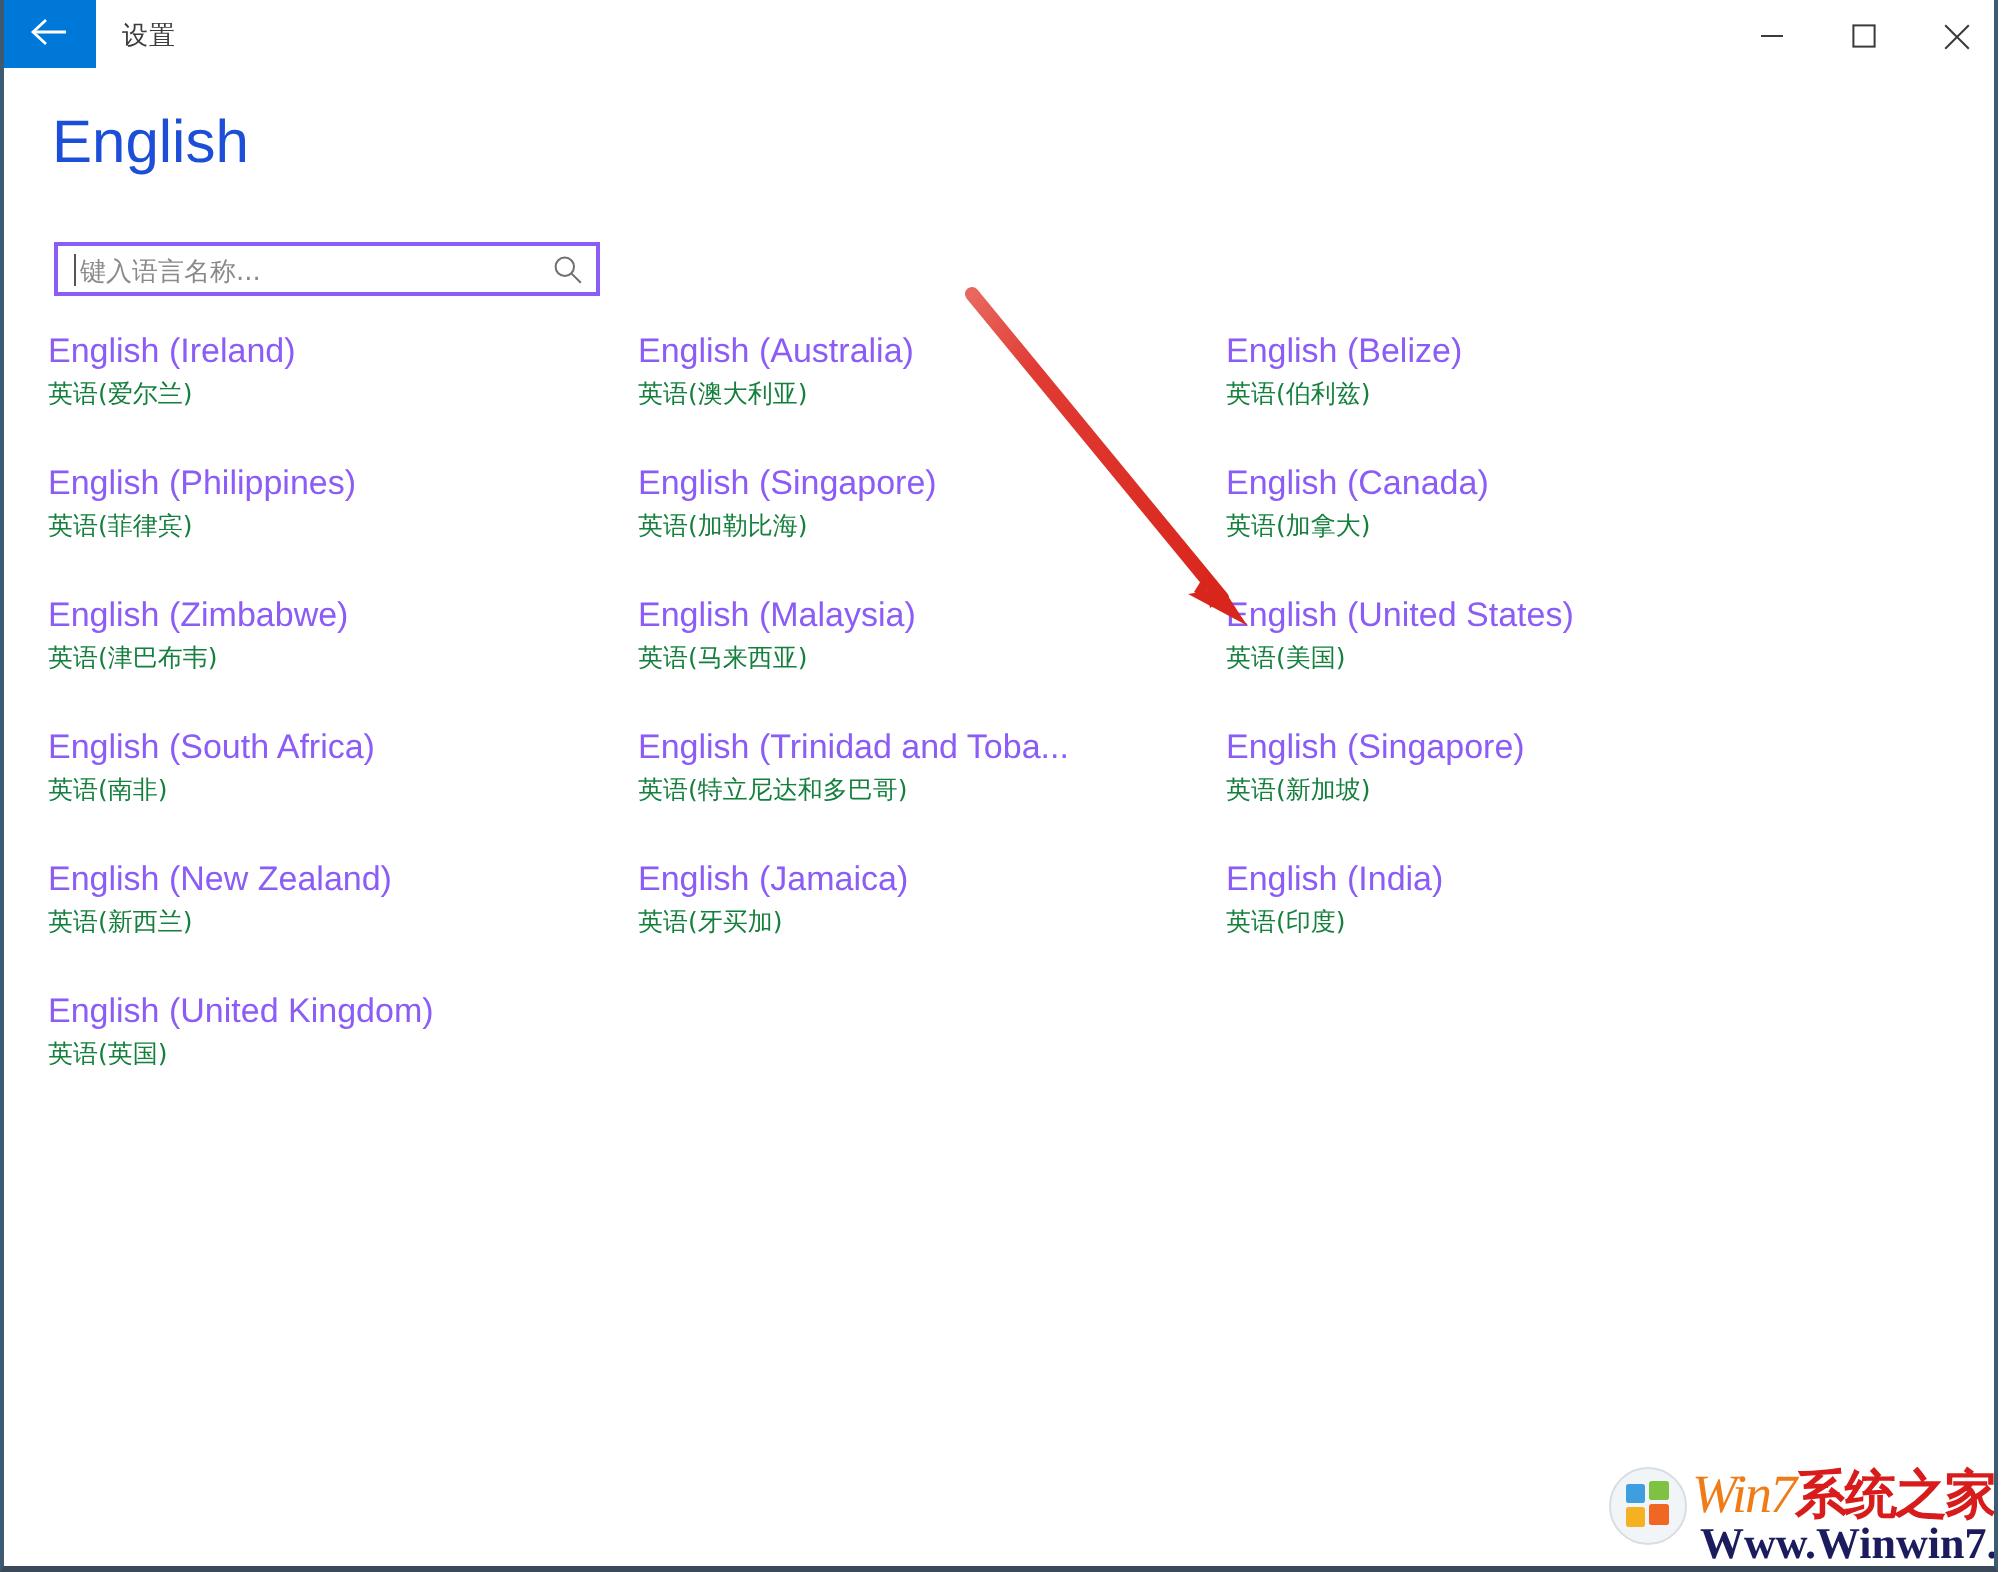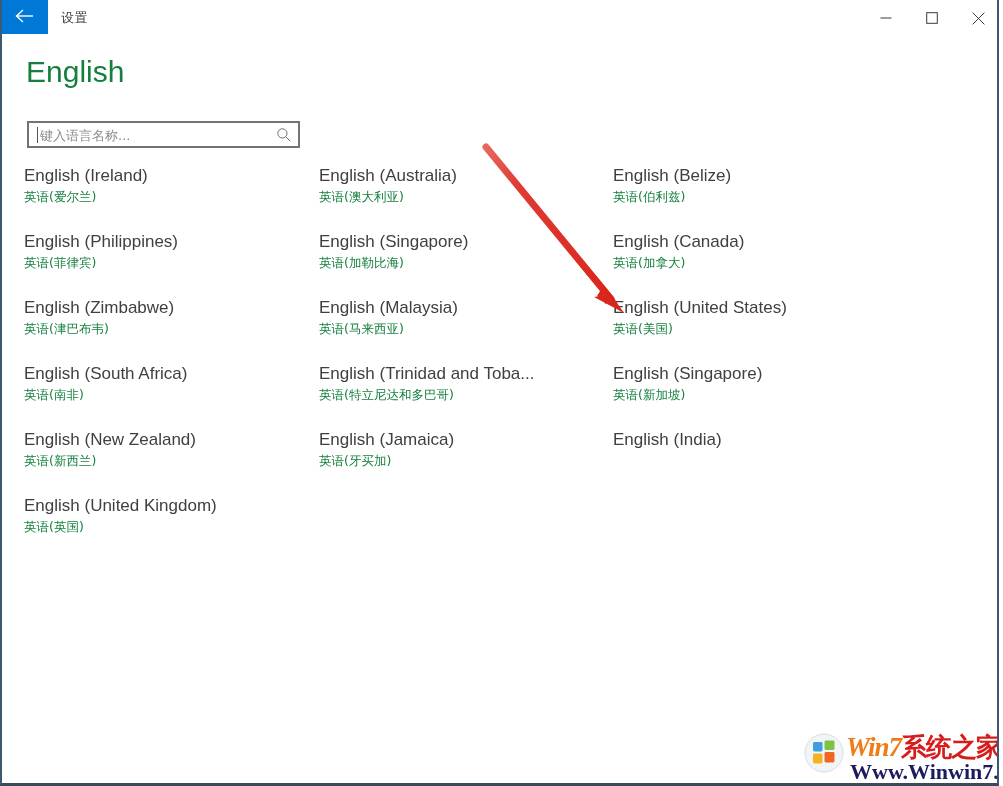--- a/index.html
+++ b/index.html
@@ -71,34 +71,34 @@
   #btn-max { right: 46px; }
   #btn-close { right: 0px; }
 
   
   #page-title {
     position: absolute;
     left: 24px;
     top: 55px;
     font-size: 30px;
     font-weight: 300;
-    color: #15803d;
+    color: #1d4ed8;
     letter-spacing: 0px;
     font-family: "Liberation Sans", "DejaVu Sans", sans-serif;
   }
 
   
   #search-box {
     position: absolute;
     left: 25px;
     top: 121px;
     width: 273px;
     height: 27px;
     box-sizing: border-box;
-    border: 2px solid #737373;
+    border: 2px solid #8b5cf6;
     background: #ffffff;
   }
   #search-caret {
     position: absolute;
     left: 8px;
     top: 4px;
     width: 1px;
     height: 16px;
     background: #555;
   }
@@ -136,21 +136,21 @@
   #col-1 { left: 317px; }
   #col-2 { left: 611px; }
 
   .lang-item {
     position: relative;
     height: 66px;
     cursor: pointer;
   }
   .lang-en {
     font-size: 17px;
-    color: #404040;
+    color: #8b5cf6;
     line-height: 20px;
     white-space: nowrap;
     font-family: "Liberation Sans", "DejaVu Sans", sans-serif;
     font-weight: 400;
   }
   .lang-cn {
     font-size: 12.5px;
     color: #15803d;
     line-height: 17px;
     margin-top: 2px;
@@ -182,21 +182,21 @@
   }
   #wm-main {
     position: absolute;
     left: 44px;
     top: 1px;
     height: 30px;
     white-space: nowrap;
   }
   .wm-win {
     font-size: 27px;
-    font-weight: bold;
+    font-weight: normal;
     font-style: italic;
     color: #f07c18;
     font-family: "Liberation Serif", "DejaVu Serif", serif;
     letter-spacing: -1px;
   }
   .wm-cn {
     font-size: 26px;
     font-weight: bold;
     color: #d81c1c;
     font-family: Liberation Serif, serif;
@@ -323,20 +323,21 @@
       <div class="lang-item">
         <div class="lang-en">English (United States)</div>
         <div class="lang-cn">英语(美国)</div>
       </div>
       <div class="lang-item">
         <div class="lang-en">English (Singapore)</div>
         <div class="lang-cn">英语(新加坡)</div>
       </div>
       <div class="lang-item">
         <div class="lang-en">English (India)</div>
+        <div class="lang-cn">英语(印度)</div>
       </div>
     </div>
   </div>
 
   <svg id="annotation-arrow" viewBox="0 0 1003 786">
     <defs>
       <linearGradient id="arrowgrad" x1="0" y1="0" x2="1" y2="1">
         <stop offset="0%" stop-color="#e8685f"></stop>
         <stop offset="25%" stop-color="#e03b34"></stop>
         <stop offset="100%" stop-color="#d9261c"></stop>

